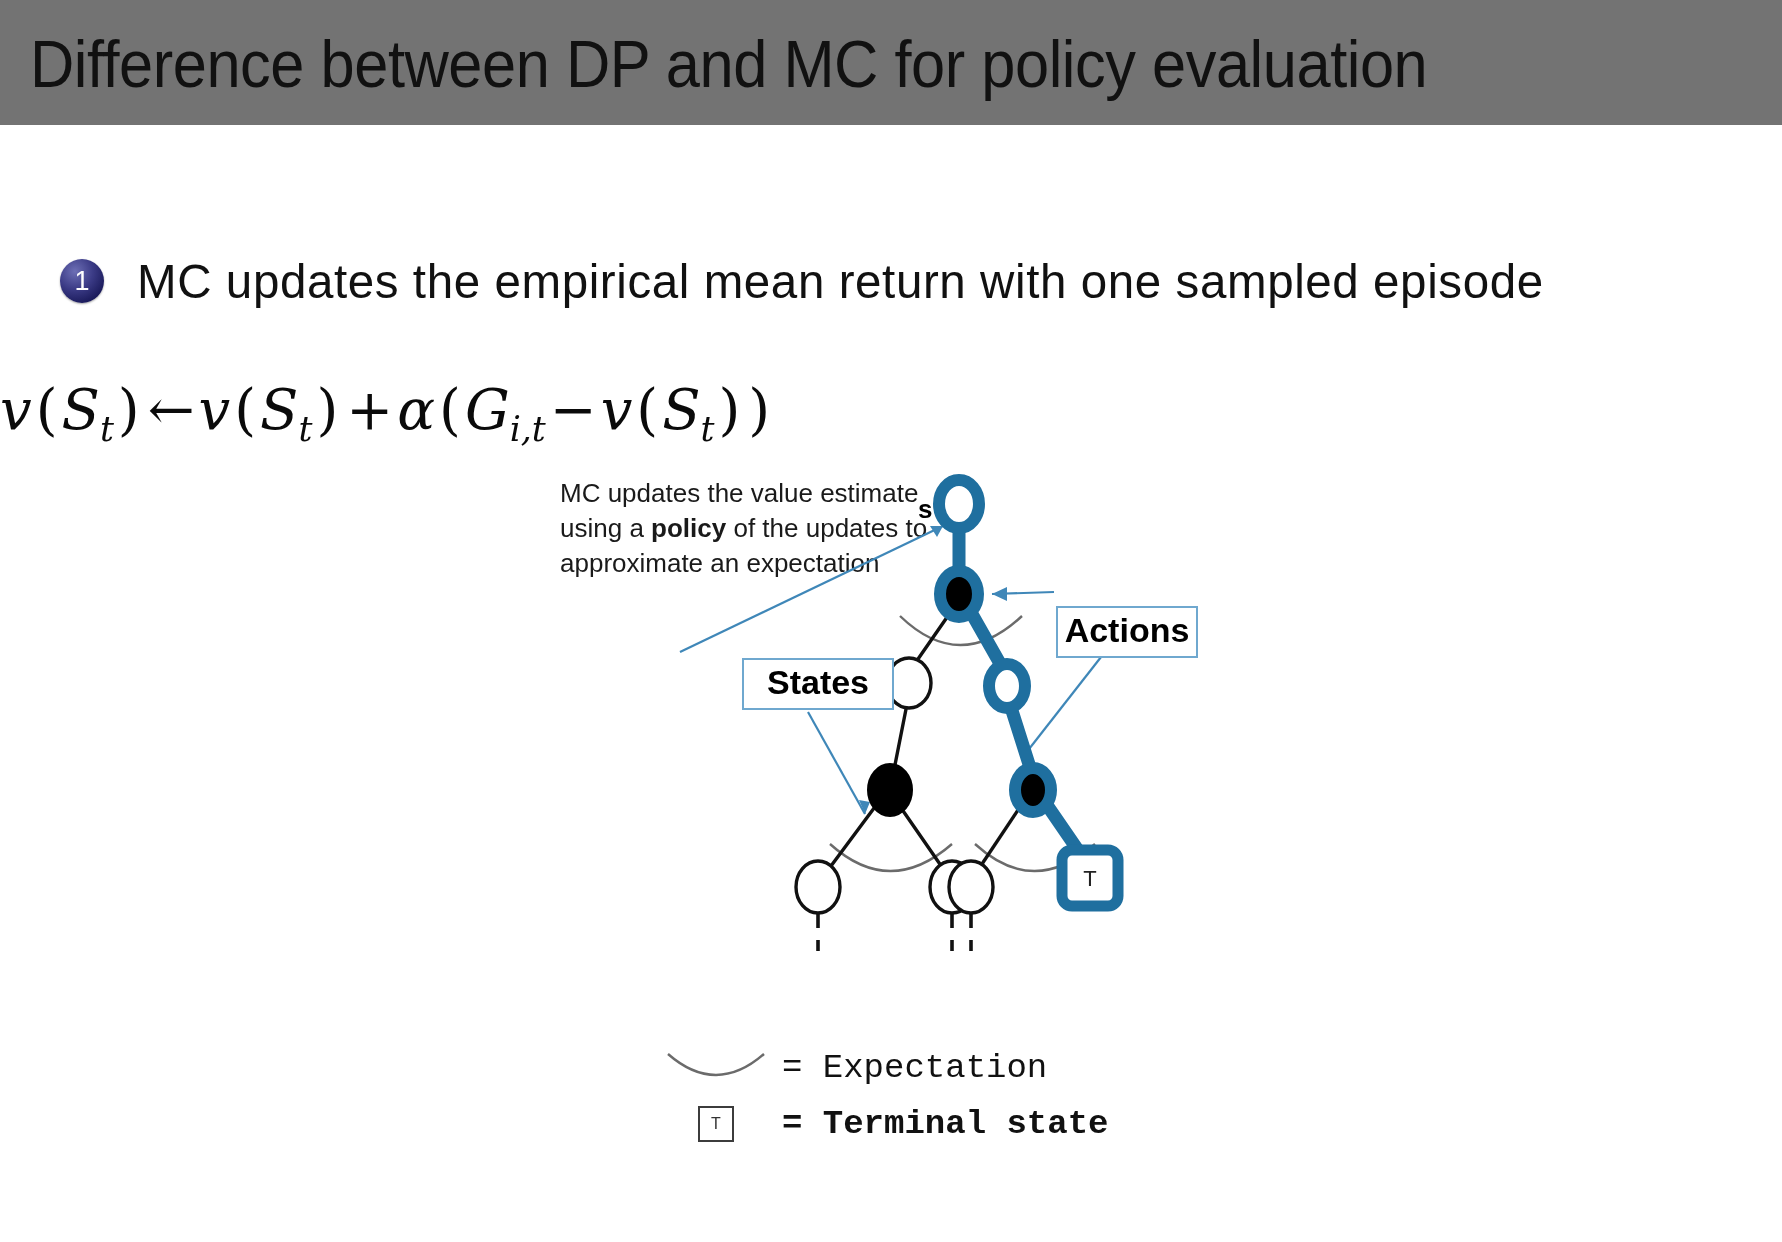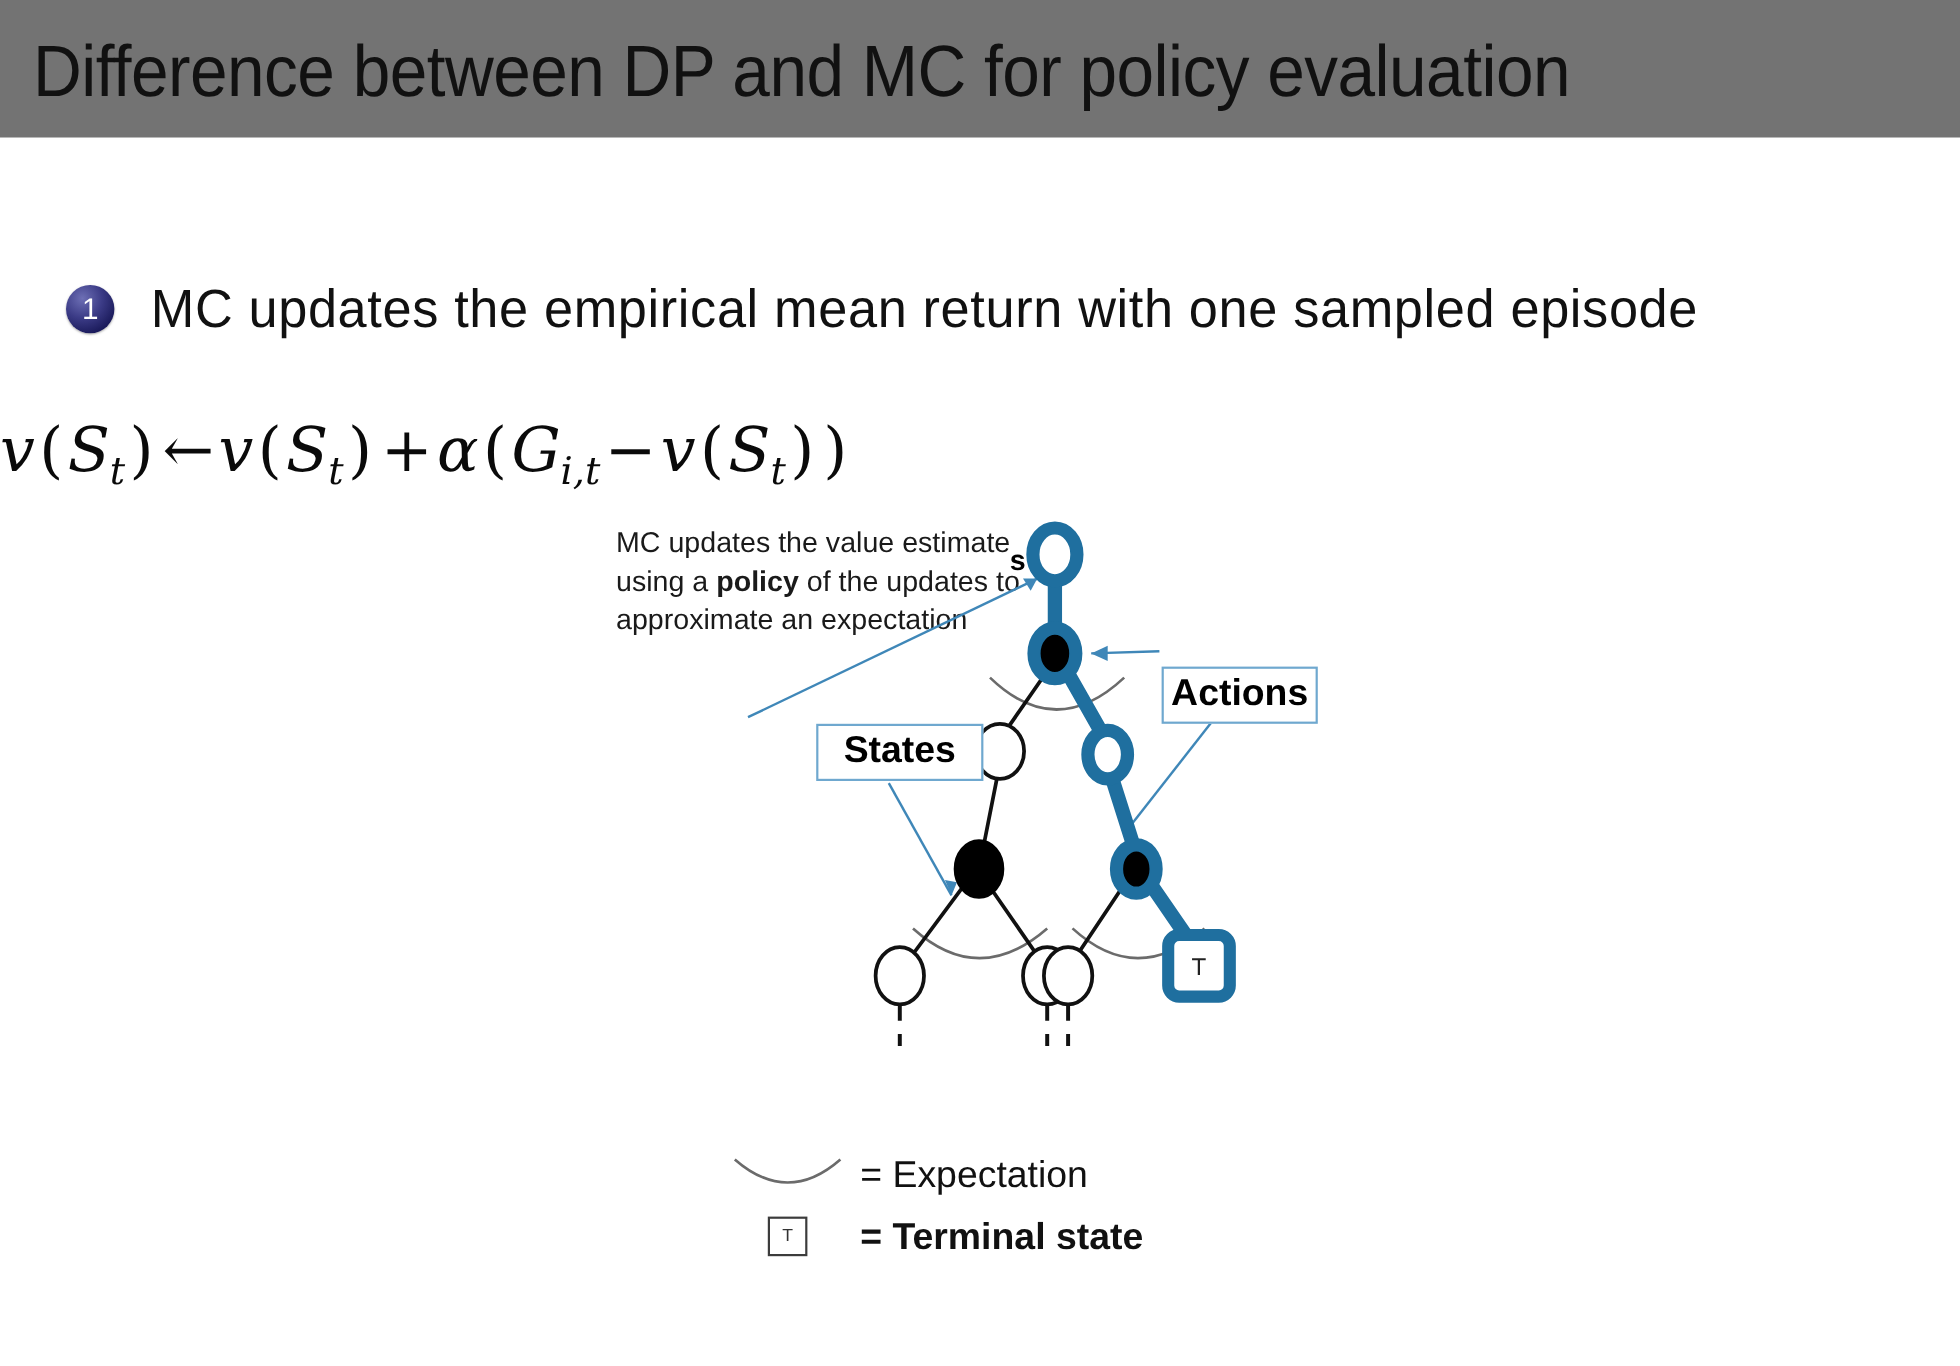--- a/index.html
+++ b/index.html
@@ -177,20 +177,21 @@
     display: flex;
     align-items: center;
     justify-content: center;
   }
   .legend-label {
     font-size: 34px;
     line-height: 40px;
     color: #111111;
     margin-left: 10px;
     white-space: nowrap;
+    font-family: Liberation Mono, monospace;
   }
   .legend-label.bold { font-weight: bold; }
   #legend-term-box {
     width: 36px;
     height: 36px;
     border: 2px solid #3c3c3c;
     background: #ffffff;
     display: flex;
     align-items: center;
     justify-content: center;

